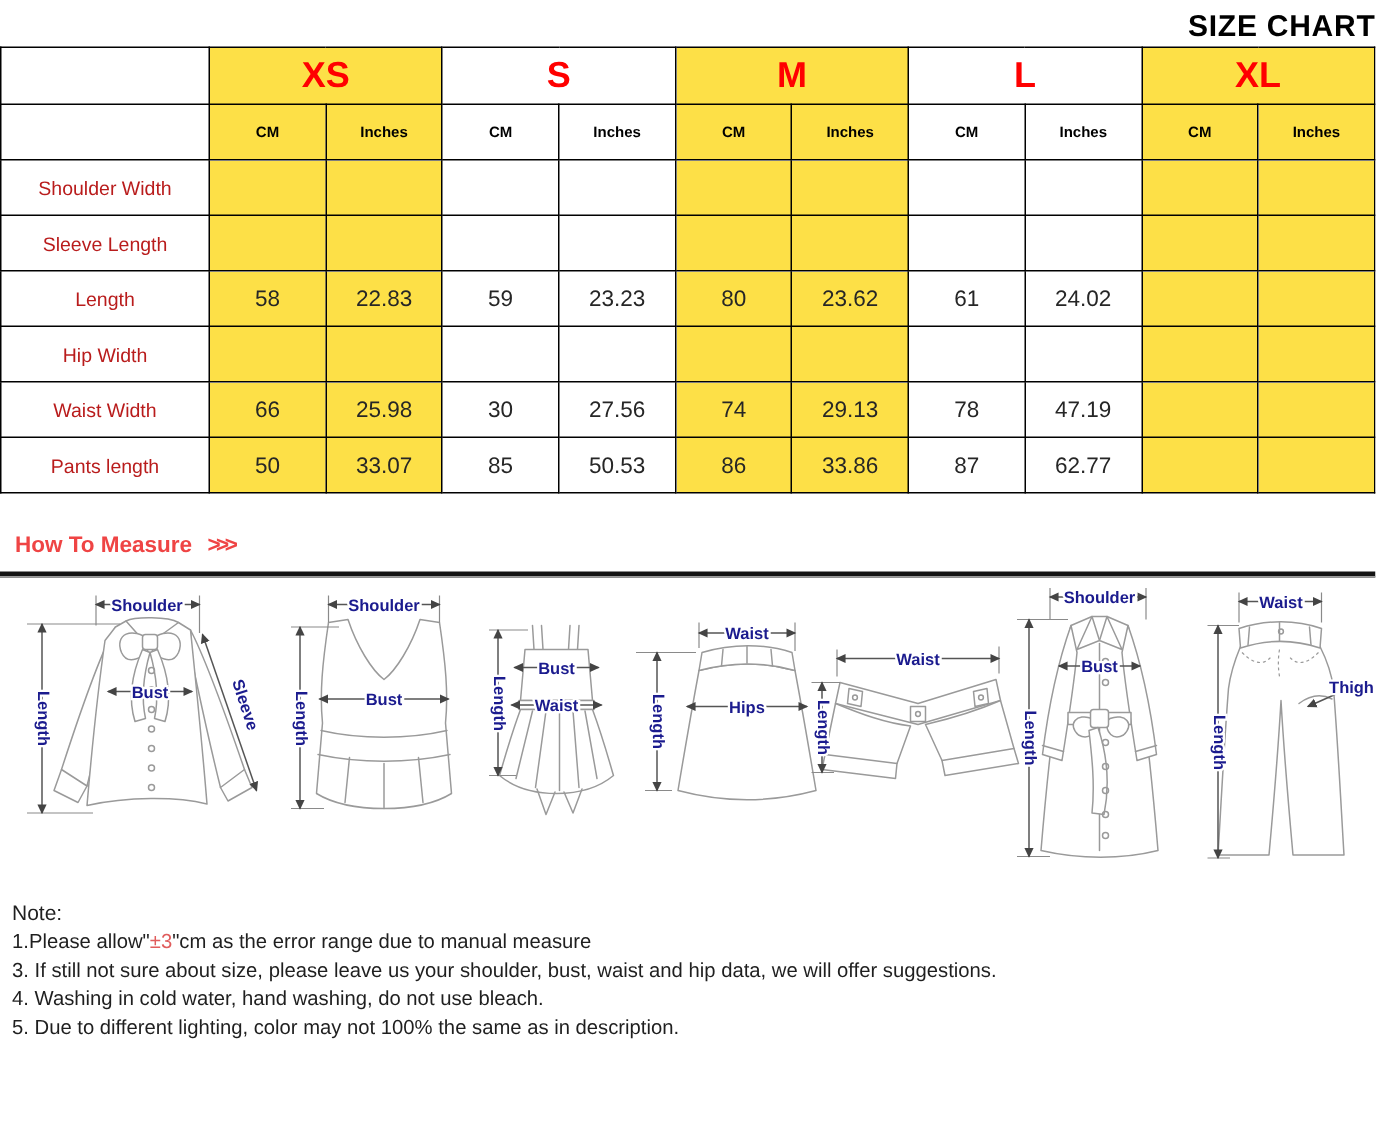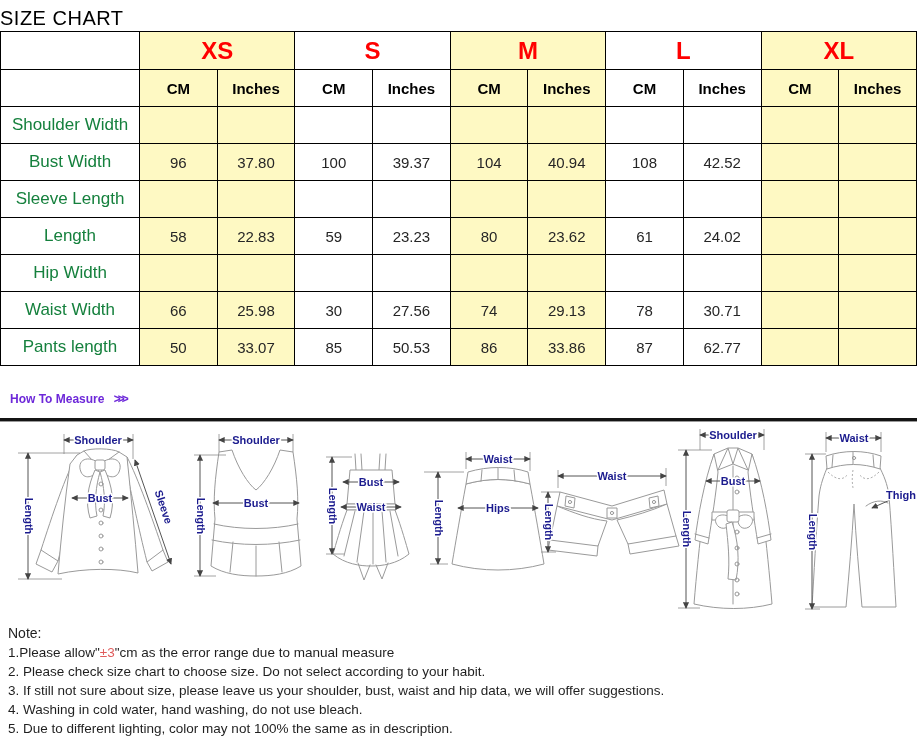--- a/index.html
+++ b/index.html
@@ -1,37 +1,37 @@
 <!DOCTYPE html>
 <html><head>
 <meta charset="utf-8">
 <style>
   html,body{margin:0;padding:0;background:#fff;}
   body{width:917px;height:750px;position:relative;font-family:"Liberation Sans",sans-serif;overflow:hidden;}
-  .title{text-align:left;font-size:20px;font-weight:normal;color:#000;padding-top:7px;height:31px;box-sizing:border-box;letter-spacing:.5px;}
+  .title{text-align:right;font-size:20px;font-weight:bold;color:#000;padding-top:7px;height:31px;box-sizing:border-box;letter-spacing:.5px;}
   table.size-table{border-collapse:collapse;table-layout:fixed;width:917px;}
   .size-table col.c-label{width:139px;}
   .size-table th,.size-table td{border:1px solid #000;text-align:center;vertical-align:middle;padding:0;overflow:hidden;background:#fff;}
   .size-table th.size-h{font-size:24px;font-weight:bold;color:#ff0000;height:37px;}
-  .size-table tr.unit-row th{font-size:15px;font-weight:bold;color:#000;height:36px;}
+  .size-table tr.unit-row th{font-size:10px;font-weight:bold;color:#000;height:36px;}
   .size-table tbody td{font-size:15px;color:#262626;height:36px;}
-  .size-table tbody td.lbl{font-size:17px;color:#15803d;}
-  .size-table .sh{background:#fef9c3;margin-left:28px;}
-  .measure-head{margin:26px 0 0 10px;font-size:12px;font-weight:bold;color:#6d28d9;height:23px;}
+  .size-table tbody td.lbl{font-size:13px;color:#b91c1c;}
+  .size-table .sh{background:#fde047;margin-left:28px;}
+  .measure-head{margin:26px 0 0 10px;font-size:15px;font-weight:bold;color:#ef4444;height:23px;}
   .measure-head .arrows{margin-left:6px;letter-spacing:-3px;}
   .rule{height:3px;background:#141414;border-bottom:1px solid #9a9a9a;margin-top:3px;}
   svg.figures{display:block;margin-top:2px;}
   .figures .g{stroke:#9a9a9a;fill:none;stroke-width:1;stroke-linejoin:round;stroke-linecap:round;}
   .figures .gf{stroke:#9a9a9a;fill:#fff;stroke-width:1;stroke-linejoin:round;}
   .figures .d{stroke:#555;fill:none;stroke-width:1;}
   .figures .t{stroke:#8a8a8a;stroke-width:.8;}
   .figures .st{stroke:#9a9a9a;fill:none;stroke-width:.8;stroke-dasharray:2,2;}
   .figures .lab{fill:#1b1b8e;font-size:11px;font-weight:bold;font-family:"Liberation Sans",sans-serif;
     stroke:#fff;stroke-width:3px;paint-order:stroke;text-anchor:middle;}
-  .notes{margin:0 0 0 8px;font-size:13.5px;color:#1f1f1f;line-height:19px;}
+  .notes{margin:12px 0 0 8px;font-size:13.5px;color:#1f1f1f;line-height:19px;}
   .notes .nt{font-size:14px;}
   .notes .hl{color:#e05c5c;}
 </style>
 </head>
 <body>
 
 <div class="title">SIZE CHART</div>
 
 <table class="size-table">
   <colgroup>
@@ -78,33 +78,20 @@
       <td></td>
       <td></td>
       <td class="sh"></td>
       <td class="sh"></td>
       <td></td>
       <td></td>
       <td class="sh"></td>
       <td class="sh"></td>
     </tr>
     <tr>
-      <td class="lbl">Bust Width</td>
-      <td class="sh">96</td>
-      <td class="sh">37.80</td>
-      <td>100</td>
-      <td>39.37</td>
-      <td class="sh">104</td>
-      <td class="sh">40.94</td>
-      <td>108</td>
-      <td>42.52</td>
-      <td class="sh"></td>
-      <td class="sh"></td>
-    </tr>
-    <tr>
       <td class="lbl">Sleeve Length</td>
       <td class="sh"></td>
       <td class="sh"></td>
       <td></td>
       <td></td>
       <td class="sh"></td>
       <td class="sh"></td>
       <td></td>
       <td></td>
       <td class="sh"></td>
@@ -138,21 +125,21 @@
     </tr>
     <tr>
       <td class="lbl">Waist Width</td>
       <td class="sh">66</td>
       <td class="sh">25.98</td>
       <td>30</td>
       <td>27.56</td>
       <td class="sh">74</td>
       <td class="sh">29.13</td>
       <td>78</td>
-      <td>30.71</td>
+      <td>47.19</td>
       <td class="sh"></td>
       <td class="sh"></td>
     </tr>
     <tr>
       <td class="lbl">Pants length</td>
       <td class="sh">50</td>
       <td class="sh">33.07</td>
       <td>85</td>
       <td>50.53</td>
       <td class="sh">86</td>
@@ -331,17 +318,16 @@
     <line class="d" x1="812" y1="30" x2="812" y2="185" marker-start="url(#ah)" marker-end="url(#ah)"></line>
     <text class="lab" x="809" y="108" transform="rotate(90 809 108)">Length</text>
     <line class="d" x1="890" y1="76" x2="872" y2="84" marker-end="url(#ah)"></line>
     <text class="lab" x="901" y="75">Thigh</text>
   </g>
 </svg>
 
 <div class="notes">
   <div class="nt">Note:</div>
   <div><span>1.Please allow"</span><span class="hl">±3</span><span>"cm as the error range due to manual measure</span></div>
-  <div>2. Please check size chart to choose size. Do not select according to your habit.</div>
   <div>3. If still not sure about size, please leave us your shoulder, bust, waist and hip data, we will offer suggestions.</div>
   <div>4. Washing in cold water, hand washing, do not use bleach.</div>
   <div>5. Due to different lighting, color may not 100% the same as in description.</div>
 </div>
 
 </body></html>

